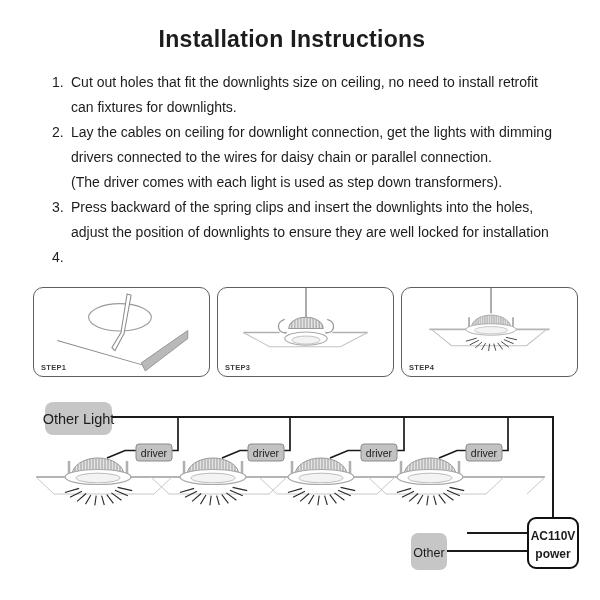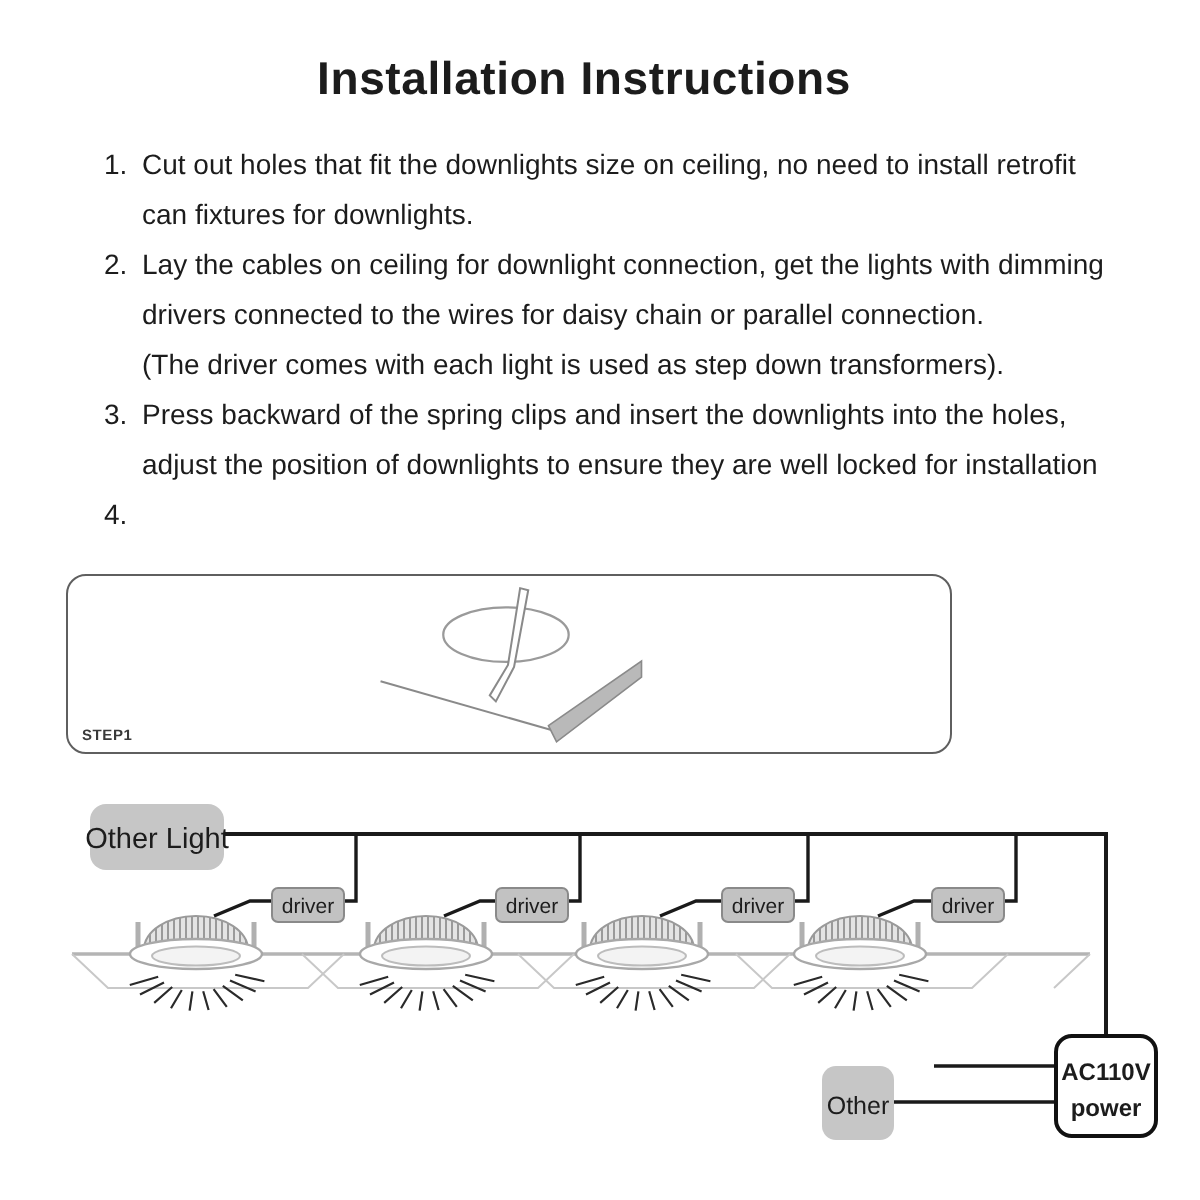--- a/index.html
+++ b/index.html
@@ -10,21 +10,21 @@
   }
   .title{
     position:absolute;top:26px;left:0;width:584px;text-align:center;
     font-size:23px;font-weight:bold;letter-spacing:.3px;
   }
   .instructions{position:absolute;top:70px;left:52px;width:515px;font-size:14px;line-height:25px;}
   .instr{display:flex;}
   .instr .num{flex:none;width:16px;margin-right:3px;}
   .instr .txt{white-space:pre-line;}
   .steps-row{
-    position:absolute;top:287px;left:33px;width:443px;height:90px;
+    position:absolute;top:287px;left:33px;width:545px;height:90px;
     display:flex;gap:7px;
   }
   .step-panel{
     flex:1;position:relative;background:#fff;
     border:1.5px solid #5f5f5f;border-radius:10px;box-sizing:border-box;
   }
   .step-panel svg{position:absolute;left:0;top:0;width:100%;height:100%;}
   .step-label{
     position:absolute;left:7px;bottom:4px;
     font-size:7.5px;font-weight:bold;color:#3a3a3a;letter-spacing:.3px;
@@ -65,21 +65,42 @@
     <svg viewBox="0 0 131 87">
       <path d="M2,52 L86,76" stroke="#8a8a8a" stroke-width="1" fill="none"></path>
       <polygon points="85,74 131,42 131,50 89,82" fill="#b9b9b9" stroke="#8a8a8a" stroke-width="0.8"></polygon>
       <ellipse cx="64" cy="29" rx="31" ry="13.5" fill="#ffffff" stroke="#9a9a9a" stroke-width="1.1"></ellipse>
       <path d="M71,6 L75,7 L68,45 L59,62 L56,59 L65,44 Z" fill="#ffffff" stroke="#8a8a8a" stroke-width="1"></path>
     </svg>
     <span class="step-label">STEP1</span>
   </div>
 
 
+  <div class="step-panel">
+    <svg viewBox="0 0 131 87">
+      <path d="M66,0 L66,34" stroke="#777" stroke-width="1.2" fill="none"></path>
+      <path d="M4,44 L40,44 M92,44 L127,44" stroke="#b0b0b0" stroke-width="1.6" fill="none"></path>
+      <path d="M4,44 L30,58 L100,58 L127,44" stroke="#c2c2c2" stroke-width="1" fill="none"></path>
+      <path d="M47,44 C38,46 35,34 45,31 M85,44 C94,46 97,34 87,31" stroke="#9a9a9a" stroke-width="1.3" fill="none"></path>
+      <path d="M-17,-2 A17,11 0 0 1 17,-2 Z" transform="translate(66,42)" fill="url(#hatch)" stroke="#9a9a9a" stroke-width="1"></path>
+      <ellipse cx="66" cy="50" rx="21" ry="6.5" fill="#ffffff" stroke="#a8a8a8" stroke-width="1.1"></ellipse>
+      <ellipse cx="66" cy="51.5" rx="14" ry="4" fill="#f3f3f3" stroke="#bcbcbc" stroke-width="0.9"></ellipse>
+    </svg>
+    <span class="step-label">STEP3</span>
+  </div>
 
+  <div class="step-panel">
+    <svg viewBox="0 0 131 87">
+      <path d="M67,0 L67,25" stroke="#777" stroke-width="1.2" fill="none"></path>
+      <path d="M6,41 L125,41" stroke="#b4b4b4" stroke-width="1.7" fill="none"></path>
+      <path d="M8,41 L28,57 L102,57 L122,41" stroke="#c2c2c2" stroke-width="1" fill="none"></path>
+      <use href="#dl-unit" transform="translate(67,41) scale(0.75)"></use>
+    </svg>
+    <span class="step-label">STEP4</span>
+  </div>
 </div>
 
 <svg class="wiring-svg" viewBox="0 398 600 200">
   <defs>
     <pattern id="hatch" width="3" height="4" patternUnits="userSpaceOnUse">
       <rect width="3" height="4" fill="#e4e4e4"></rect>
       <path d="M1,0 L1,4" stroke="#9a9a9a" stroke-width="1"></path>
     </pattern>
     <g id="dl-unit">
       <path d="M-29,-16 L-29,-2 M29,-16 L29,-2" stroke="#b0b0b0" stroke-width="2.5" fill="none"></path>

